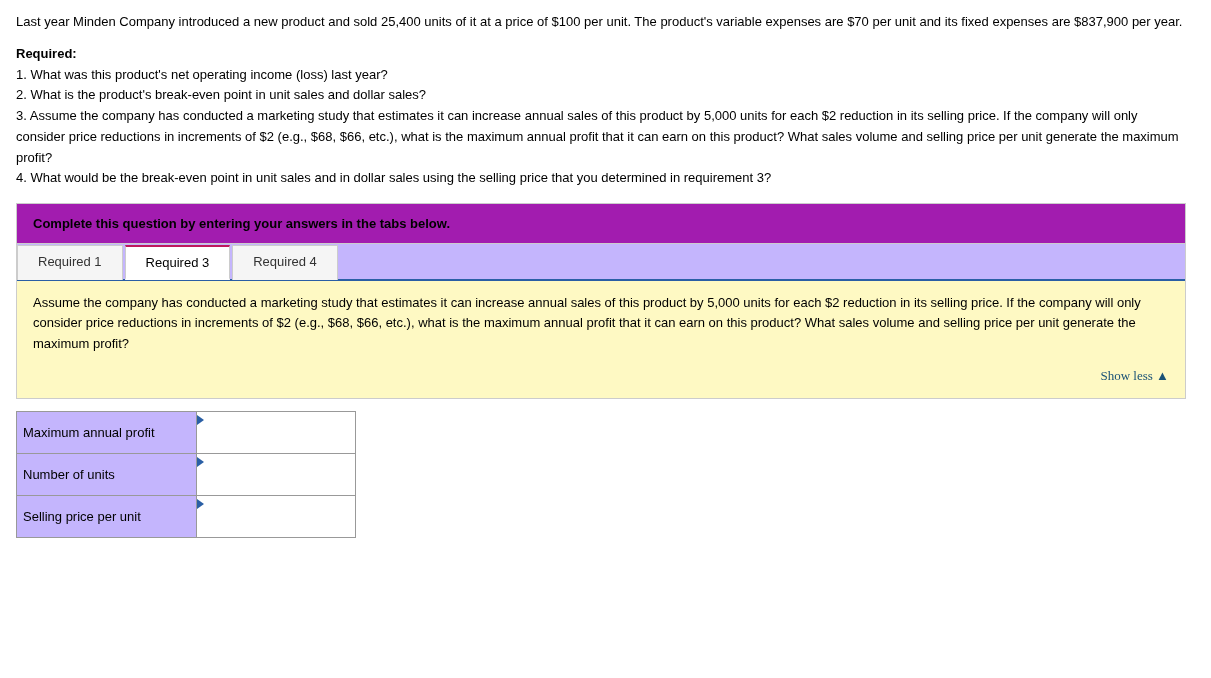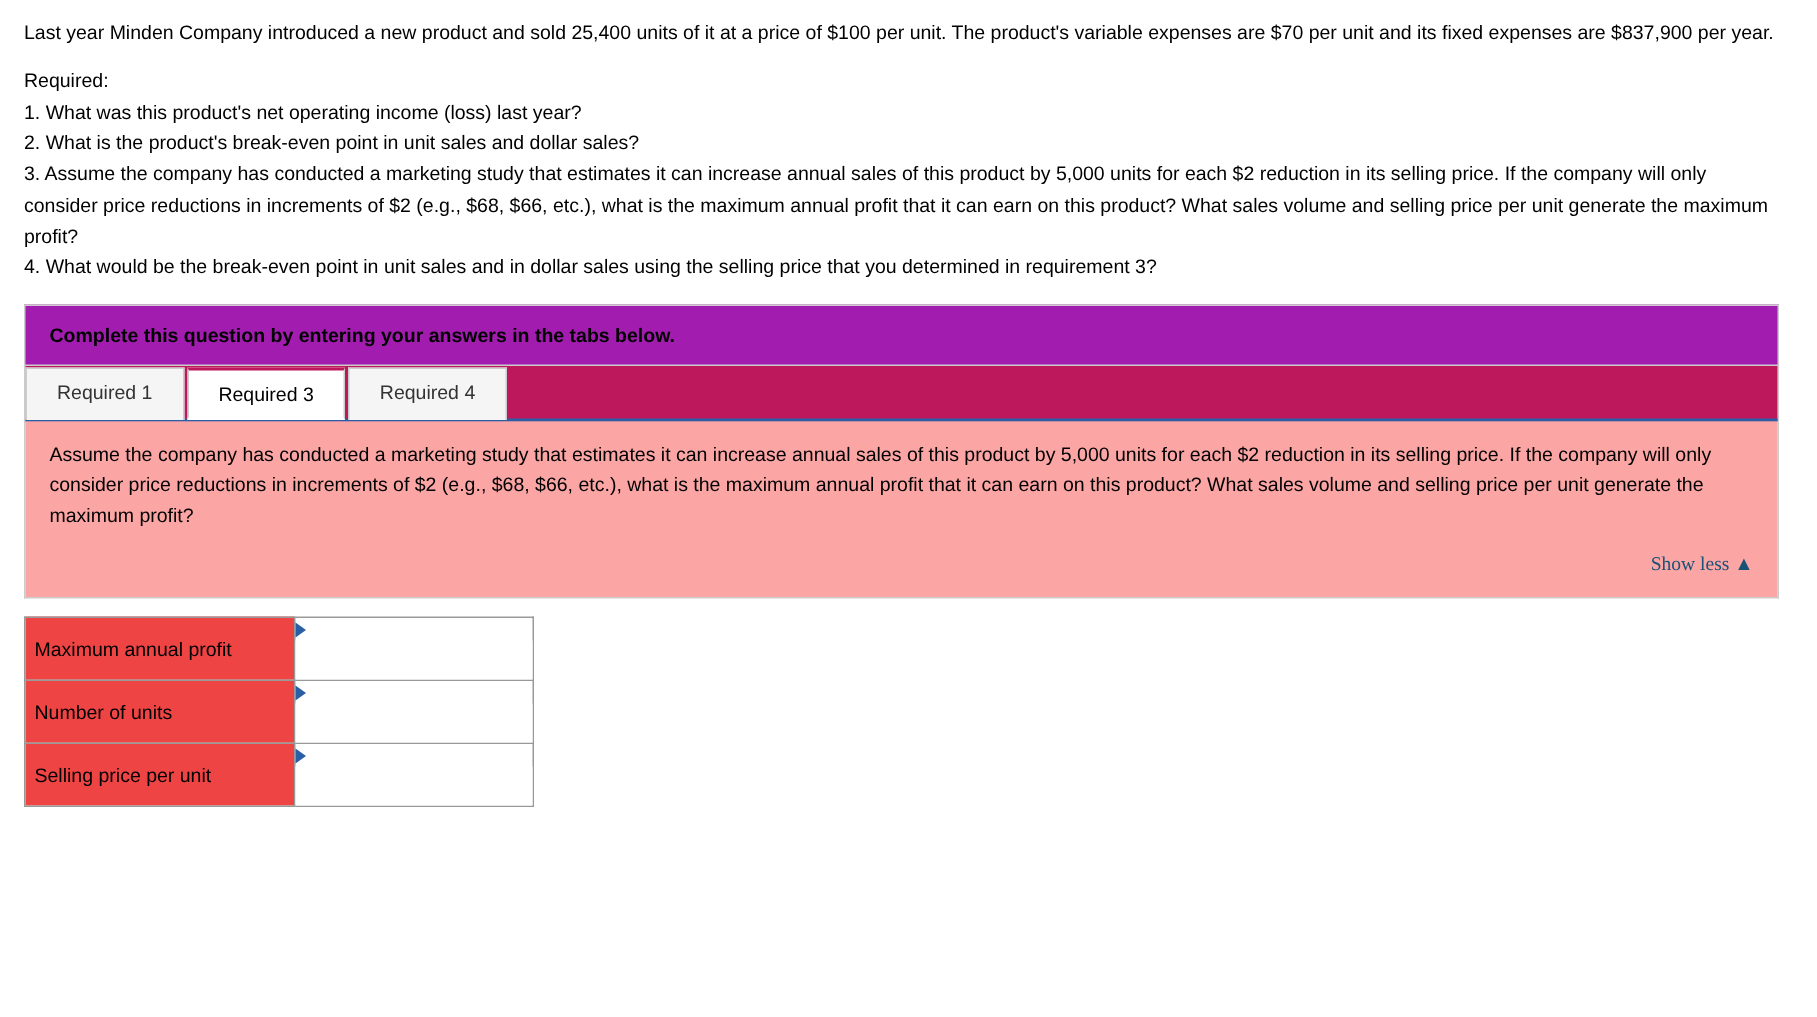--- a/index.html
+++ b/index.html
@@ -22,21 +22,21 @@
       max-width: 1170px;
     }
     .problem-text p {
       margin-bottom: 4px;
     }
     .required-section {
       margin-bottom: 14px;
       max-width: 1170px;
     }
     .required-section .req-title {
-      font-weight: normal;
+      font-weight: bold;
       margin-bottom: 4px;
     }
     .required-section p {
       line-height: 1.6;
     }
     .complete-banner {
       background: #a21caf;
       border: 1px solid #ccc;
       padding: 12px 16px;
       font-weight: bold;
@@ -45,21 +45,21 @@
       margin-bottom: 0;
     }
     .tabs-container {
       max-width: 1170px;
       border: 1px solid #ccc;
       border-top: none;
     }
     .tabs-bar {
       display: flex;
       border-bottom: 2px solid #2a5fa5;
-      background: #be185d;
+      background: #c4b5fd;
     }
     .tab {
       padding: 8px 20px;
       border: 1px solid #ccc;
       border-bottom: none;
       cursor: pointer;
       font-size: 13px;
       background: #fff;
       margin-right: 2px;
       position: relative;
@@ -71,21 +71,21 @@
       border-top: 2px solid #be185d;
       font-weight: normal;
       color: #000;
     }
     .tab:not(.active) {
       background: #f5f5f5;
       color: #333;
     }
     .tab-content {
       padding: 12px 16px;
-      background: #fca5a5;
+      background: #fef9c3;
       font-size: 13px;
       line-height: 1.55;
     }
     .tab-content p {
       margin-bottom: 8px;
     }
     .show-less {
       text-align: right;
       color: #1a5276;
       font-size: 13px;
@@ -103,21 +103,21 @@
     .answer-table {
       border-collapse: collapse;
       width: 340px;
     }
     .answer-table td {
       border: 1px solid #999;
       padding: 4px 6px;
       font-size: 13px;
     }
     .answer-table td.label-cell {
-      background: #ef4444;
+      background: #c4b5fd;
       width: 180px;
       white-space: nowrap;
     }
     .answer-table td.input-cell {
       width: 160px;
       padding: 0;
     }
     .answer-table td.input-cell input {
       width: 100%;
       border: none;

